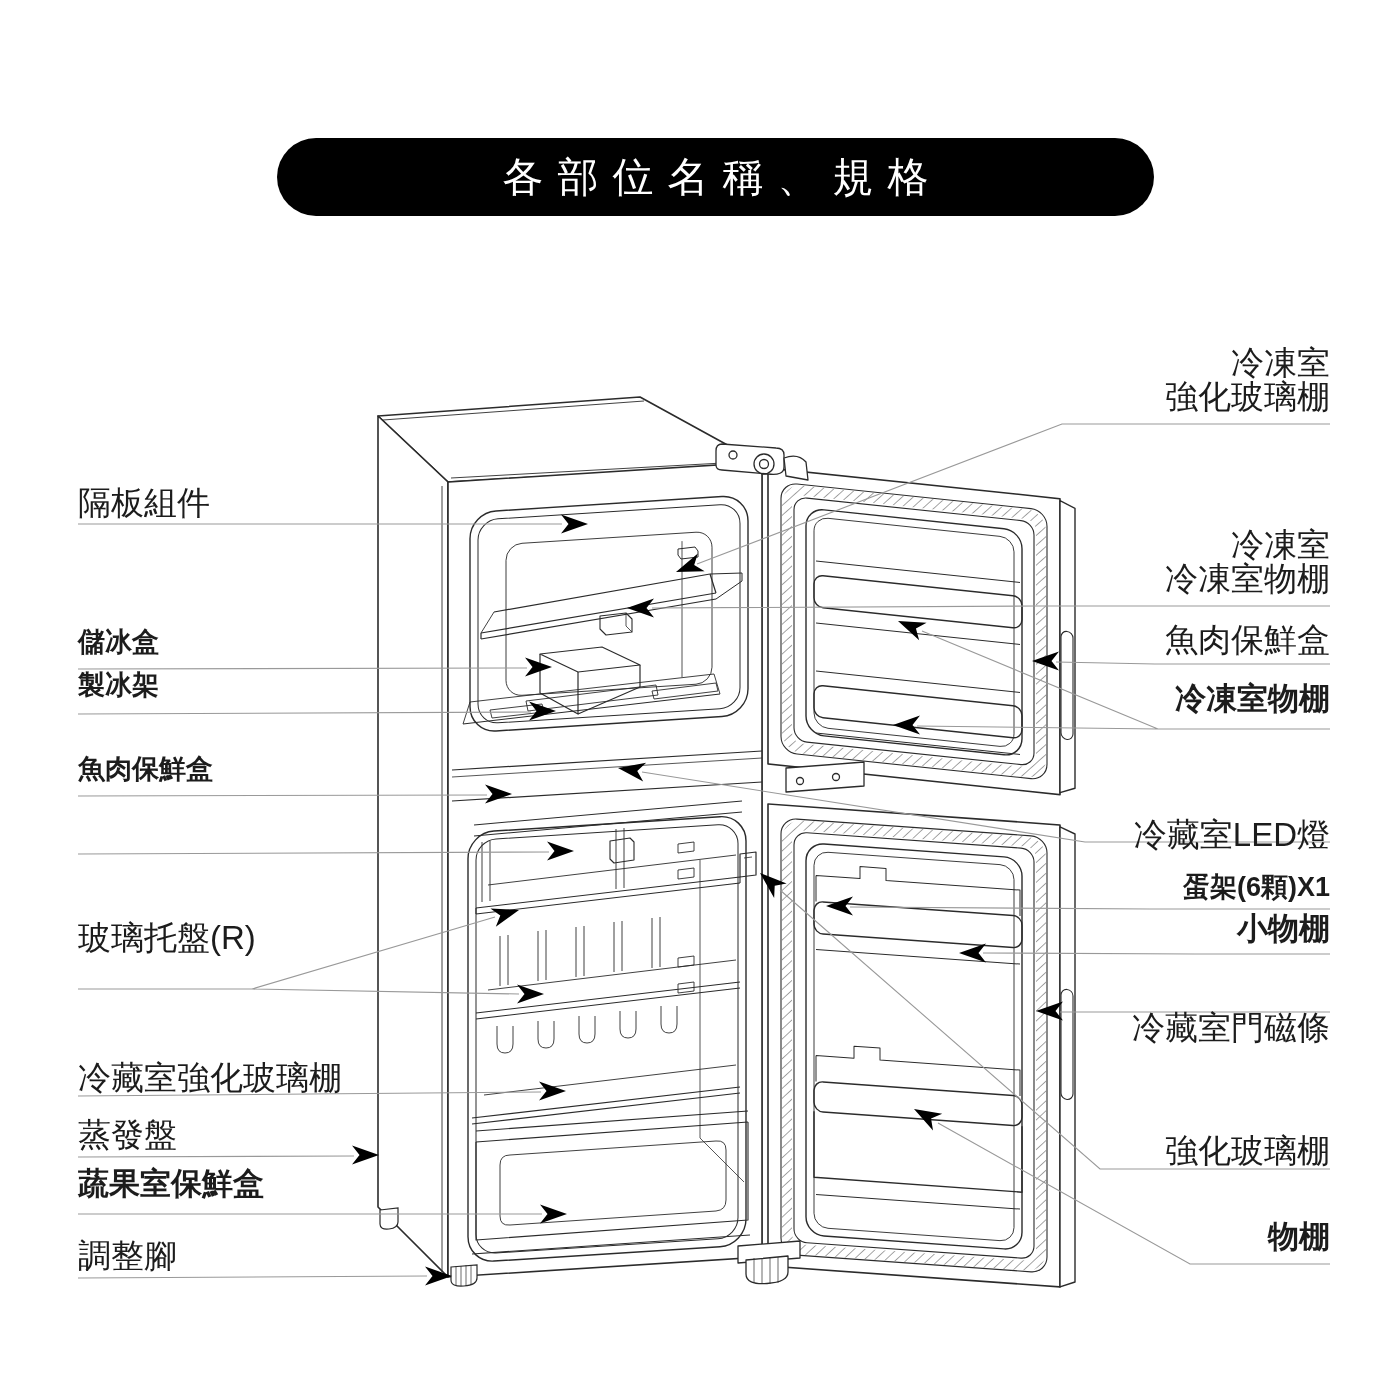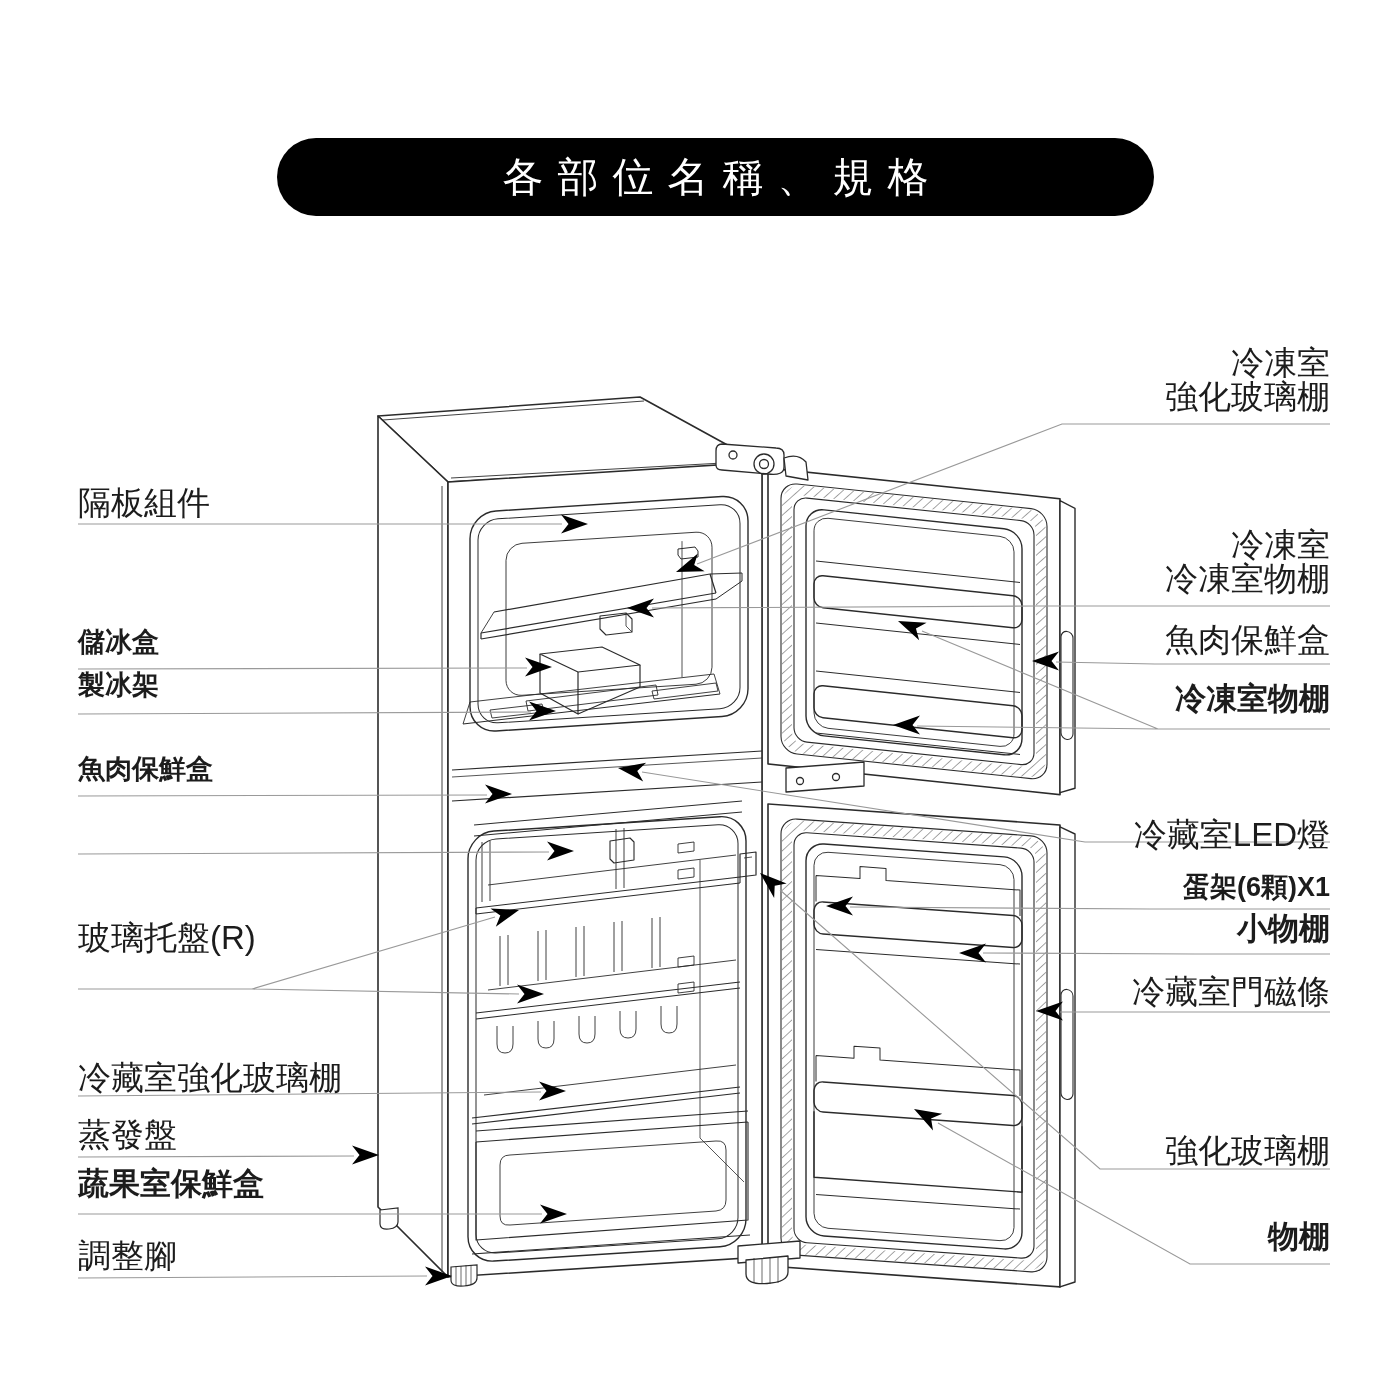--- a/index.html
+++ b/index.html
@@ -263,17 +263,17 @@
   </div>
   <div class="lbl right reg two" style="top:504px">
     <span>冷凍室</span>
     <span>冷凍室物棚</span>
   </div>
   <div class="lbl right reg" style="top:599px">魚肉保鮮盒</div>
   <div class="lbl right bigbold" style="top:658px">冷凍室物棚</div>
   <div class="lbl right reg" style="top:794px">冷藏室LED燈</div>
   <div class="lbl right bold" style="top:846px">蛋架(6顆)X1</div>
   <div class="lbl right bigbold" style="top:888px">小物棚</div>
-  <div class="lbl right reg" style="top:951px">冷藏室門磁條</div>
+  <div class="lbl right reg" style="top:987px">冷藏室門磁條</div>
   <div class="lbl right reg" style="top:1110px">強化玻璃棚</div>
   <div class="lbl right bigbold" style="top:1196px">物棚</div>
 
 </div>
 
 </body></html>

